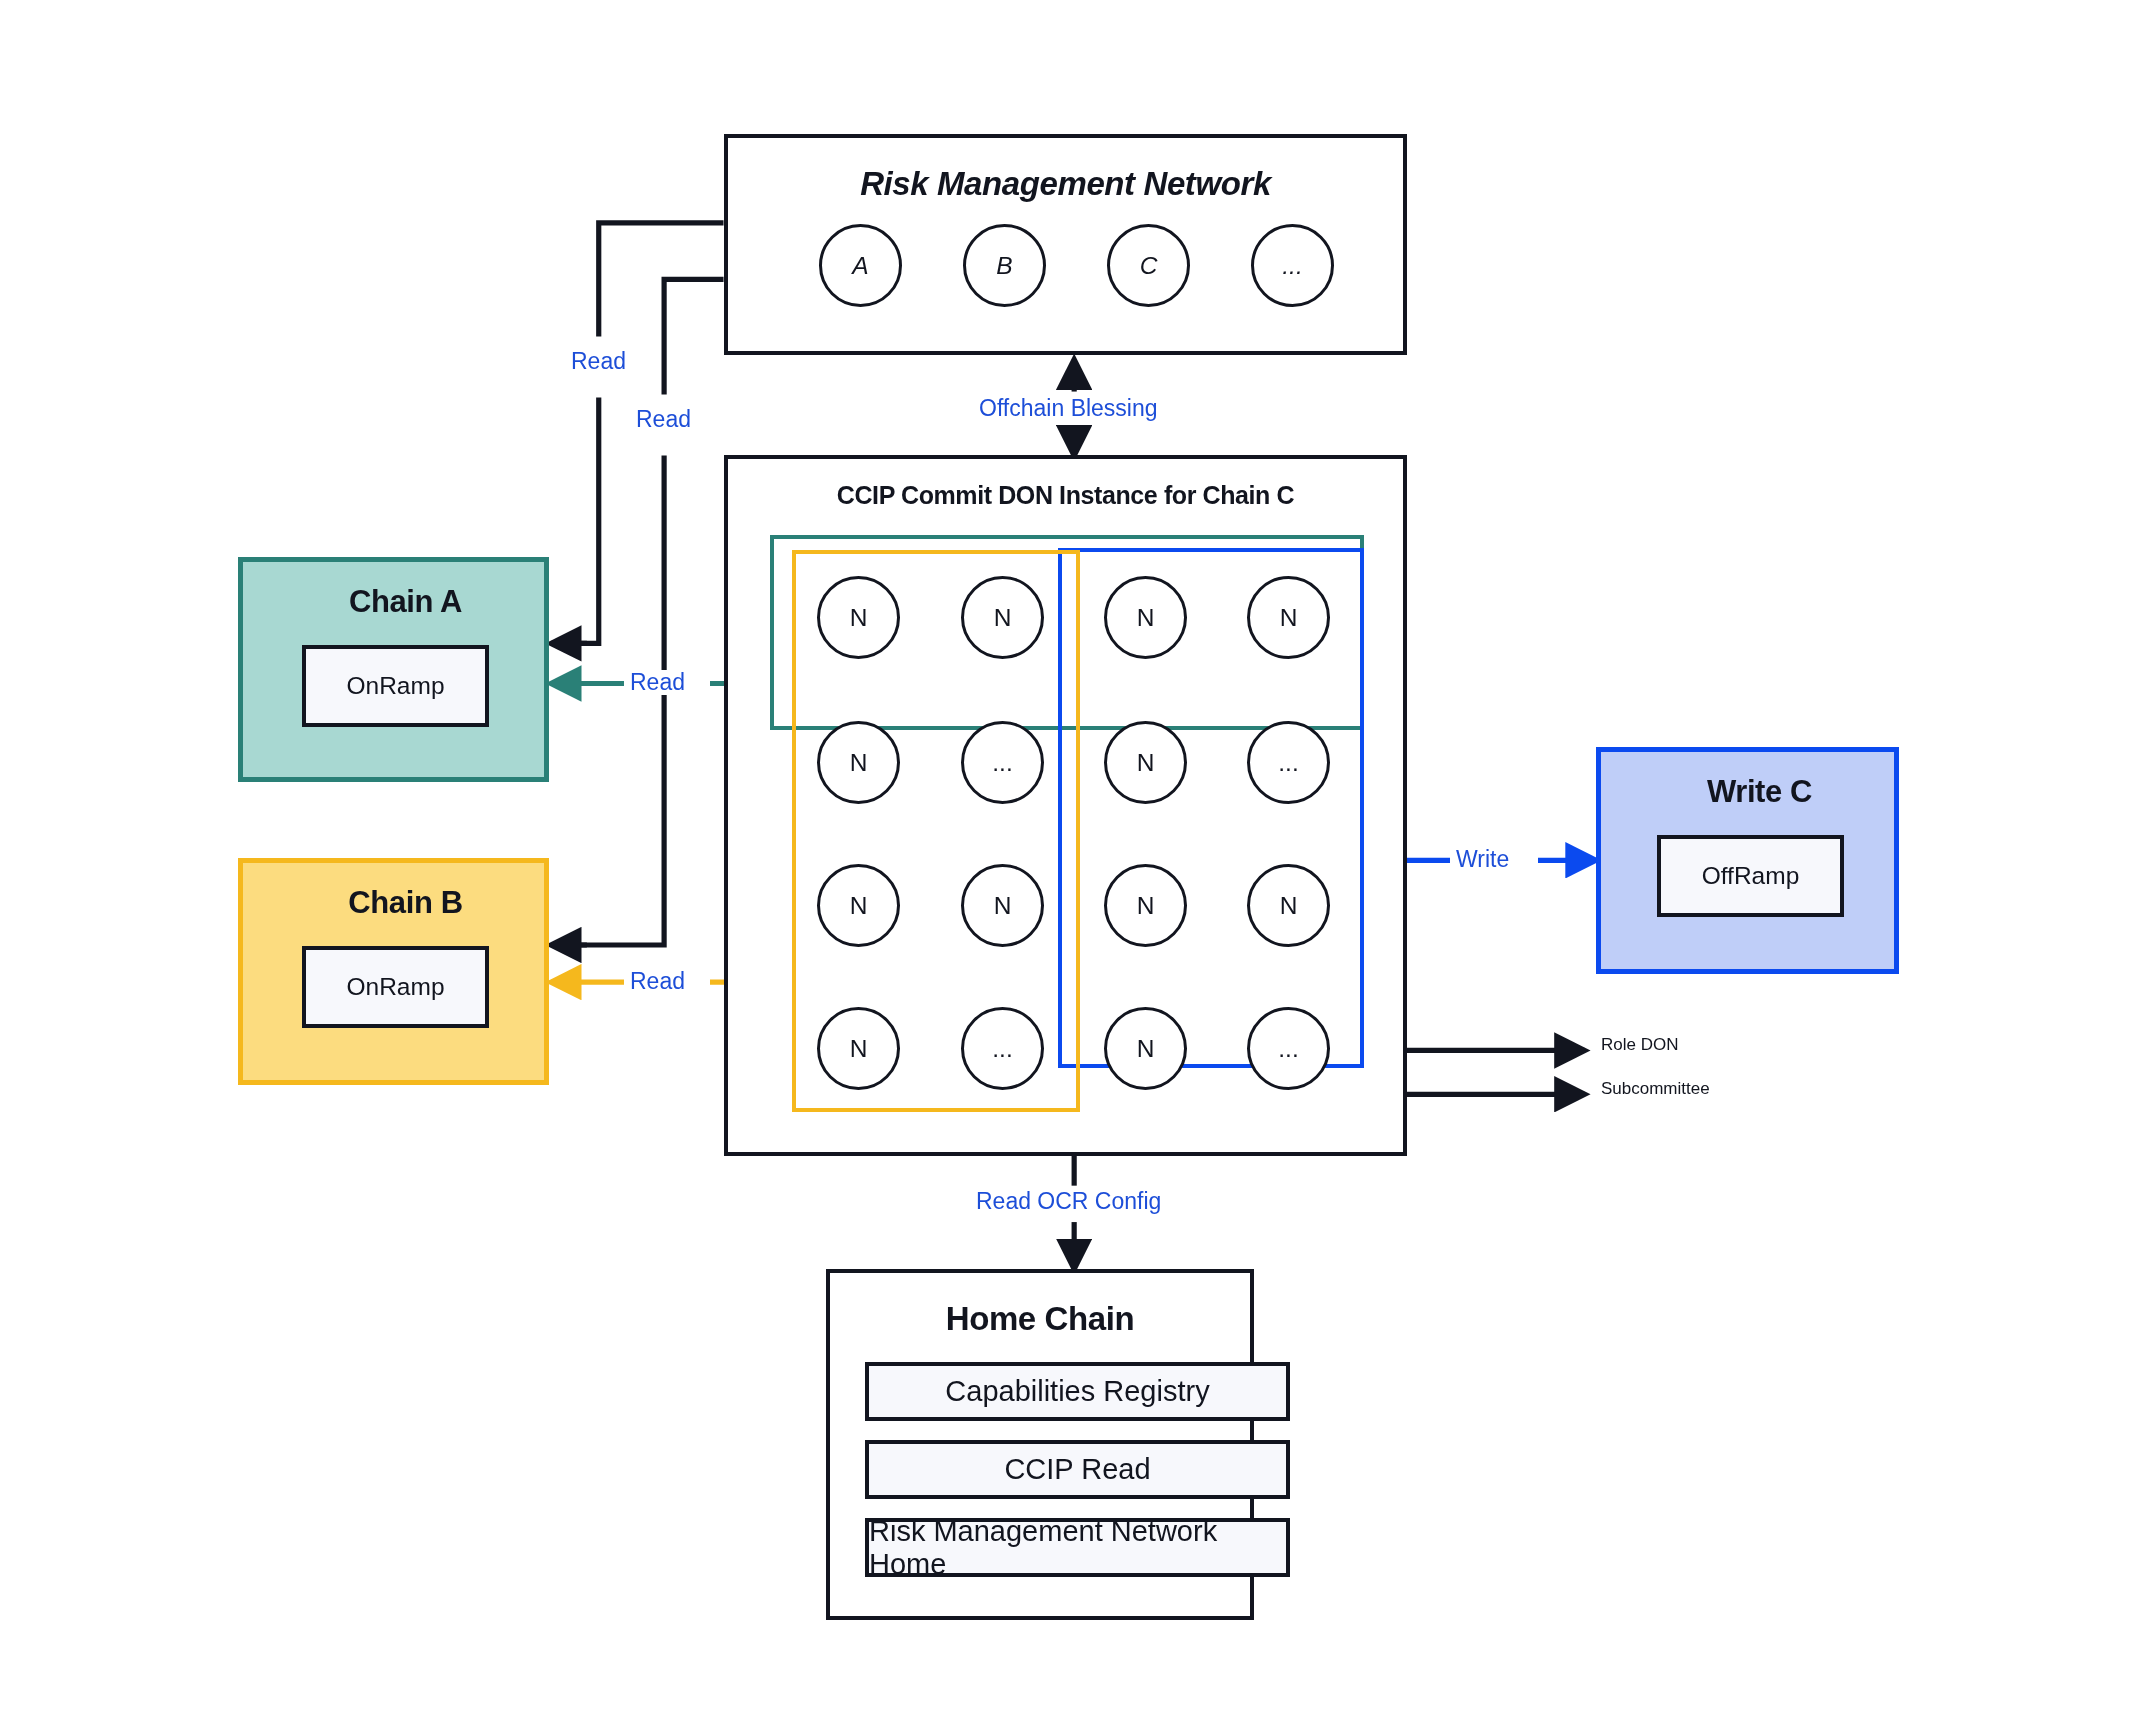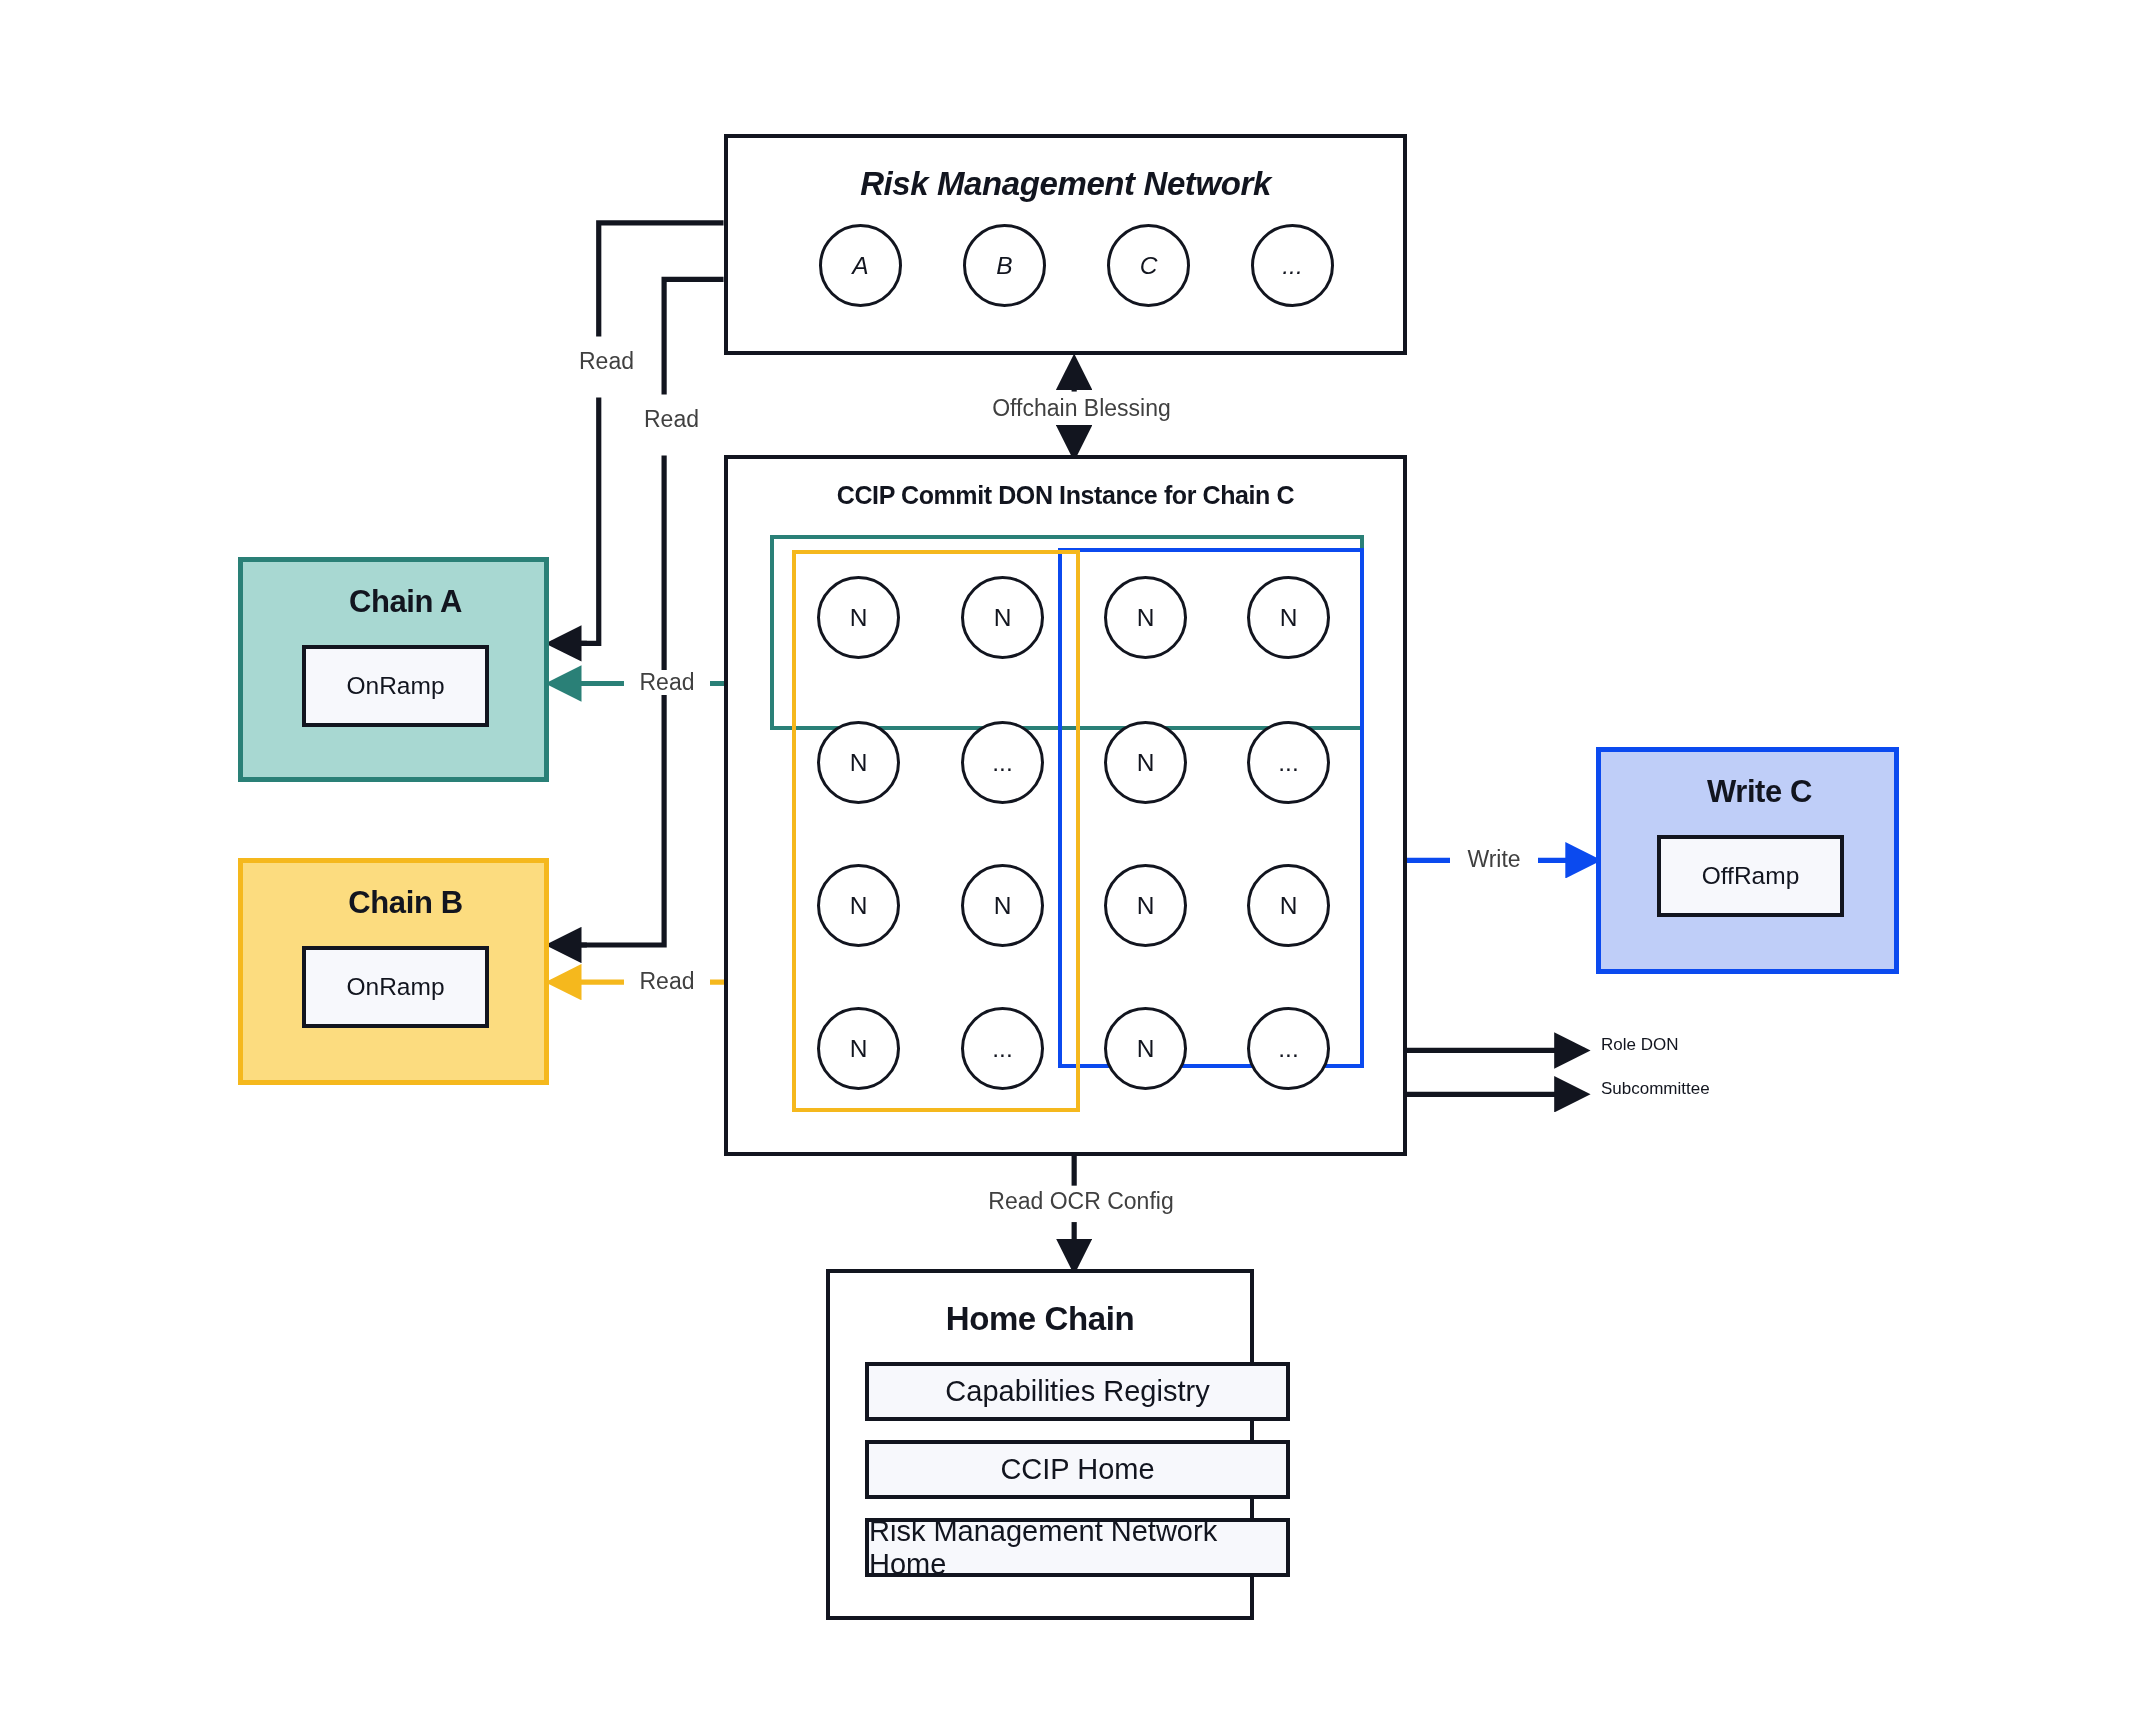--- a/index.html
+++ b/index.html
@@ -24,22 +24,22 @@
         display:flex;align-items:center;justify-content:center;font-size:24.5px;color:#12151f;box-sizing:border-box;}
 
   .rmn-node{position:absolute;border:3.7px solid #12151f;border-radius:50%;background:#ffffff;
         display:flex;align-items:center;justify-content:center;font-size:24.5px;color:#12151f;box-sizing:border-box;}
 
   .grp{position:absolute;box-sizing:border-box;background:transparent;}
   .grp-teal{border:4.5px solid #2a8077;}
   .grp-yellow{border:4.5px solid #f5b81d;}
   .grp-blue{border:4.5px solid #0b4aef;}
 
-  .edge-label{position:absolute;background:#ffffff;font-size:23px;color:#404040;
-        white-space:nowrap;text-align:center;padding:0 6px;line-height:1.1;}
+  .edge-label{position:absolute;background:#ffffff;font-size:23px;color:#1d4ed8;
+        white-space:nowrap;padding:0 6px;line-height:1.1;}
   .side-label{position:absolute;font-size:17px;color:#12151f;white-space:nowrap;}
 
   .hc-item{position:absolute;background:#f7f8fc;border:4.5px solid #12151f;box-sizing:border-box;
         display:flex;align-items:center;justify-content:center;font-size:29px;color:#12151f;}
 </style>
 </head>
 <body>
 
 <div id="canvas">
 
@@ -146,21 +146,21 @@
   </div>
 
   <div class="chainbox chain-c" style="left:1596px;top:747px;width:303px;height:227px;">
     <div class="chain-title" style="top:21.5px;">Write C</div>
     <div class="ramp" style="left:56px;top:83px;width:187px;height:82px;">OffRamp</div>
   </div>
 
   <div class="box box-plain" style="left:826px;top:1269px;width:428px;height:351px;">
     <div class="box-title" style="top:27px;font-size:33px;">Home Chain</div>
     <div class="hc-item" style="left:35px;top:89px;width:425px;height:59px;">Capabilities Registry</div>
-    <div class="hc-item" style="left:35px;top:167px;width:425px;height:59px;">CCIP Home</div>
+    <div class="hc-item" style="left:35px;top:167px;width:425px;height:59px;">CCIP Read</div>
     <div class="hc-item" style="left:35px;top:245px;width:425px;height:59px;">Risk Management Network Home</div>
   </div>
 
   <div class="edge-label" style="left:565px;top:349px;width:71px;">Read</div>
   <div class="edge-label" style="left:630px;top:407px;width:71px;">Read</div>
   <div class="edge-label" style="left:624px;top:670px;width:74px;">Read</div>
   <div class="edge-label" style="left:624px;top:969px;width:74px;">Read</div>
   <div class="edge-label" style="left:973px;top:396px;width:205px;">Offchain Blessing</div>
   <div class="edge-label" style="left:1450px;top:847px;width:76px;">Write</div>
   <div class="edge-label" style="left:970px;top:1189px;width:210px;">Read OCR Config</div>

